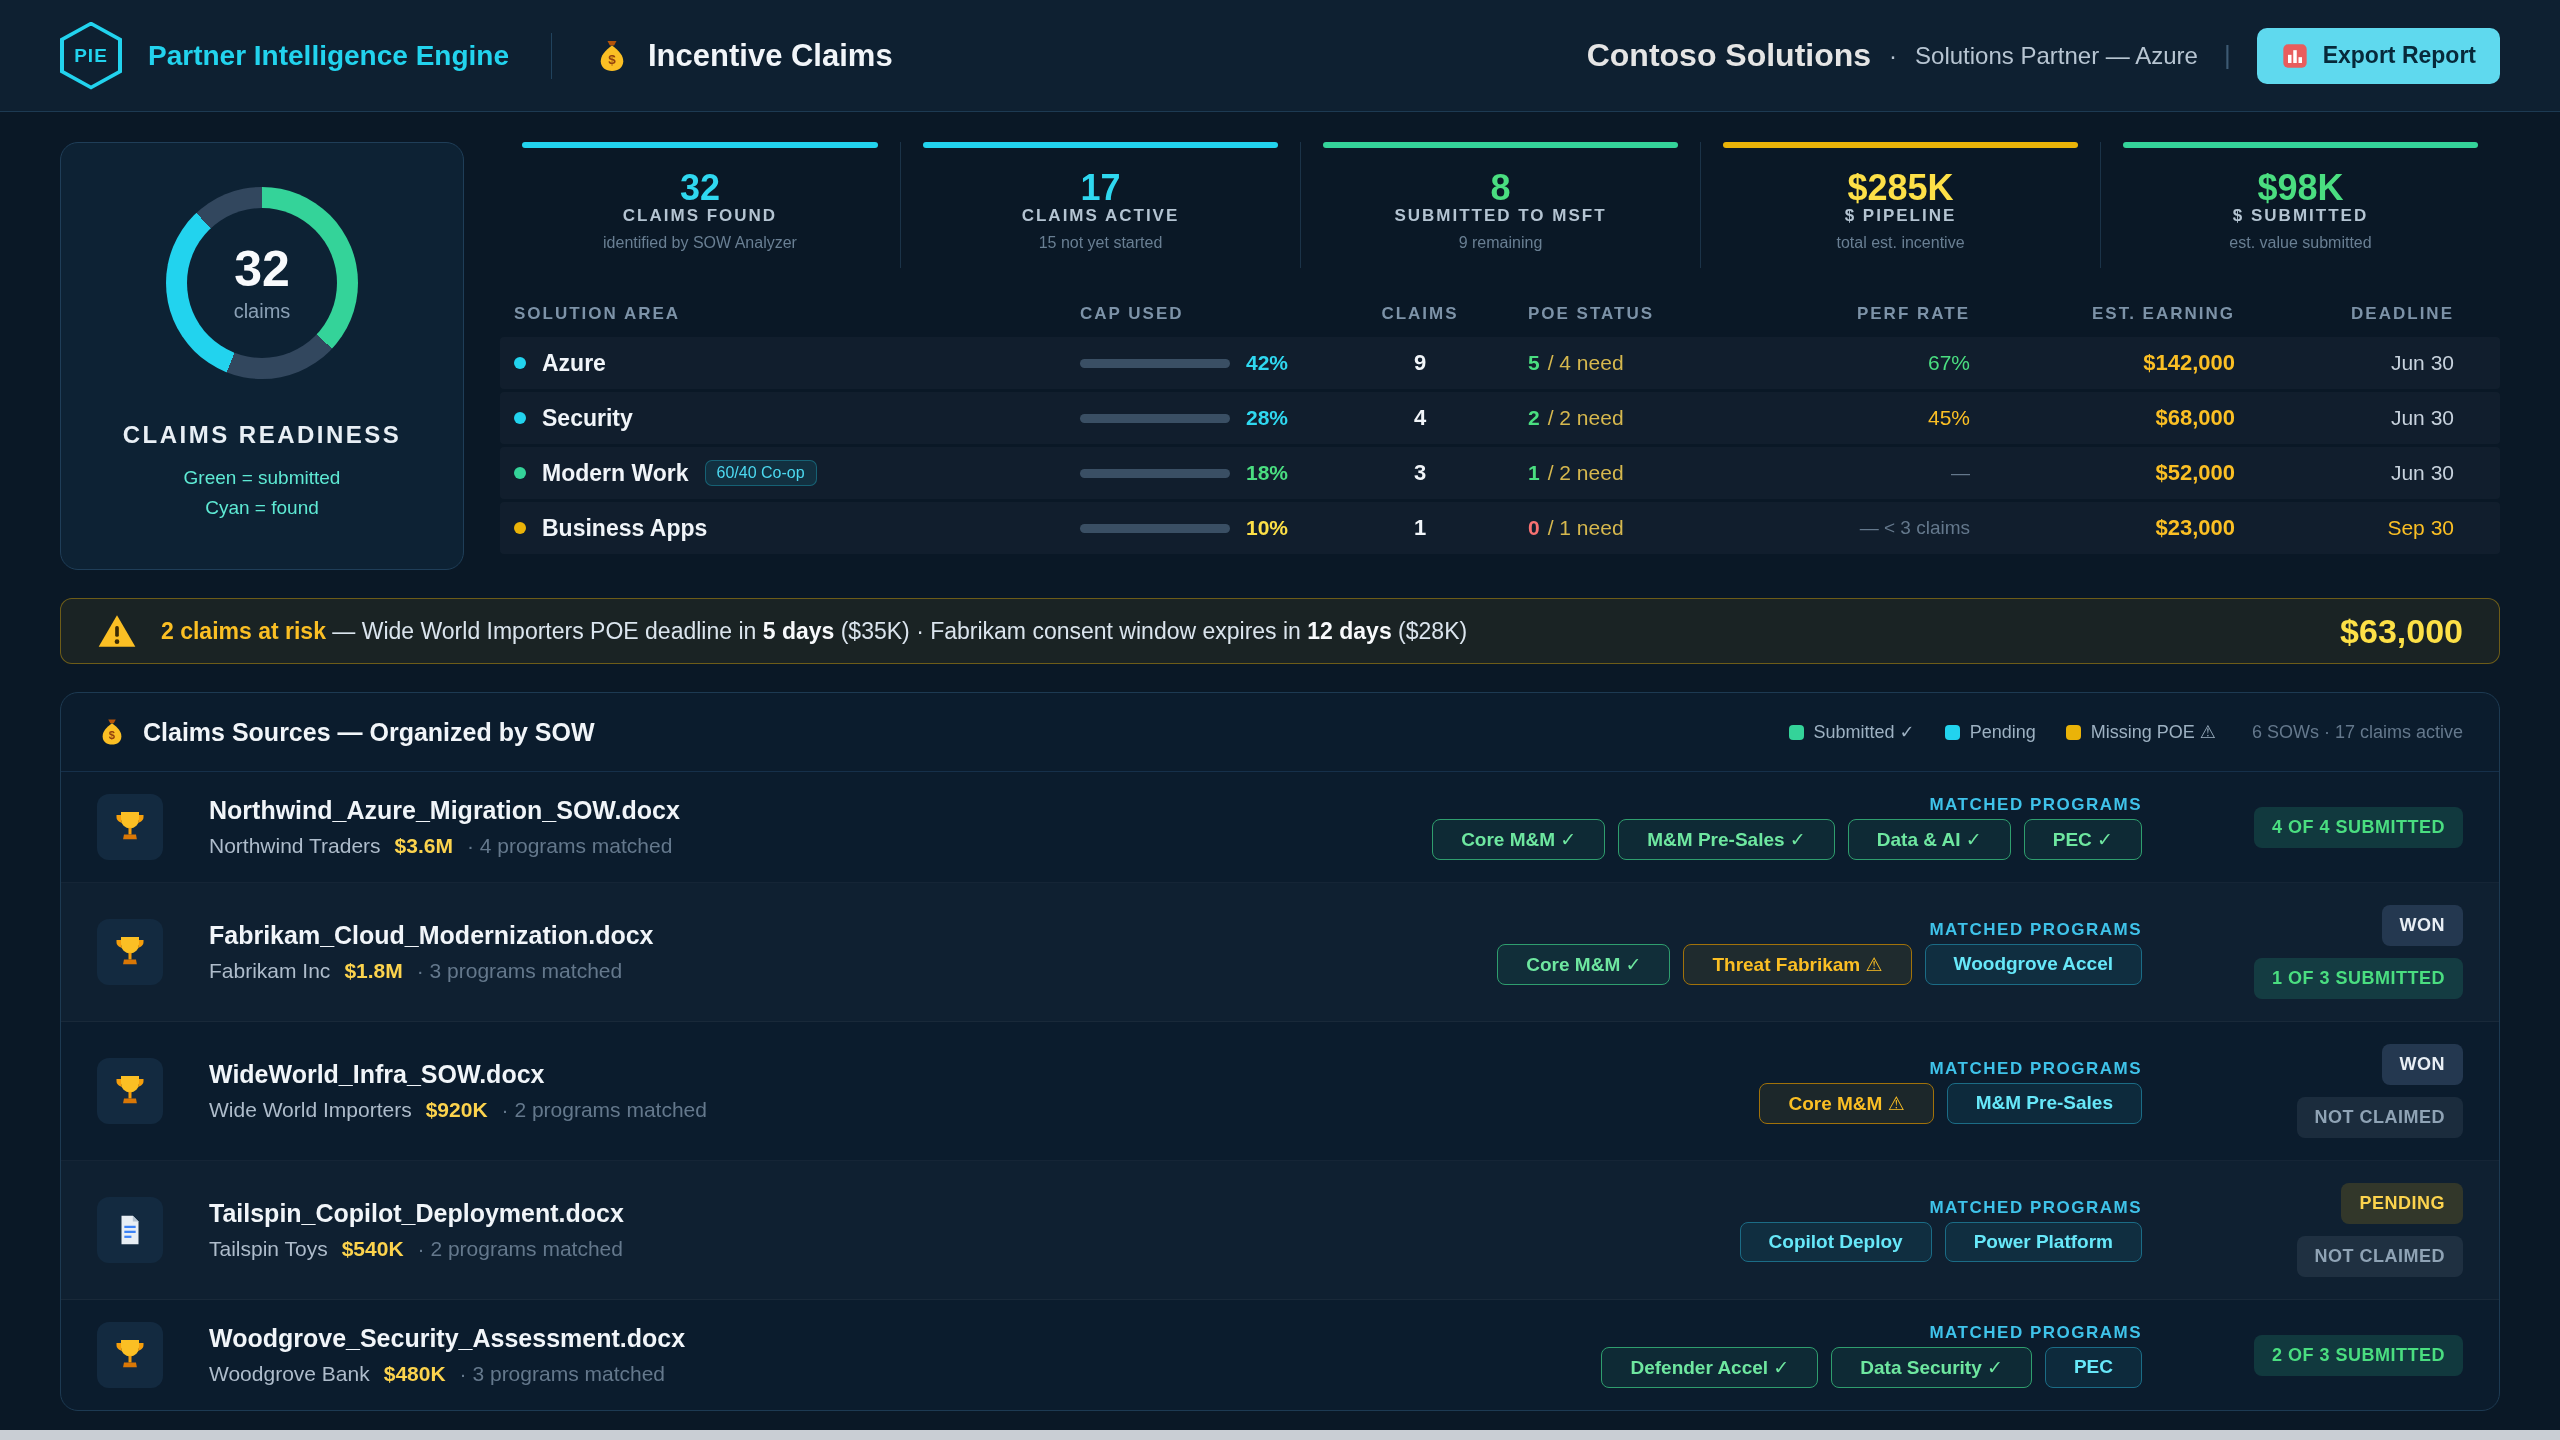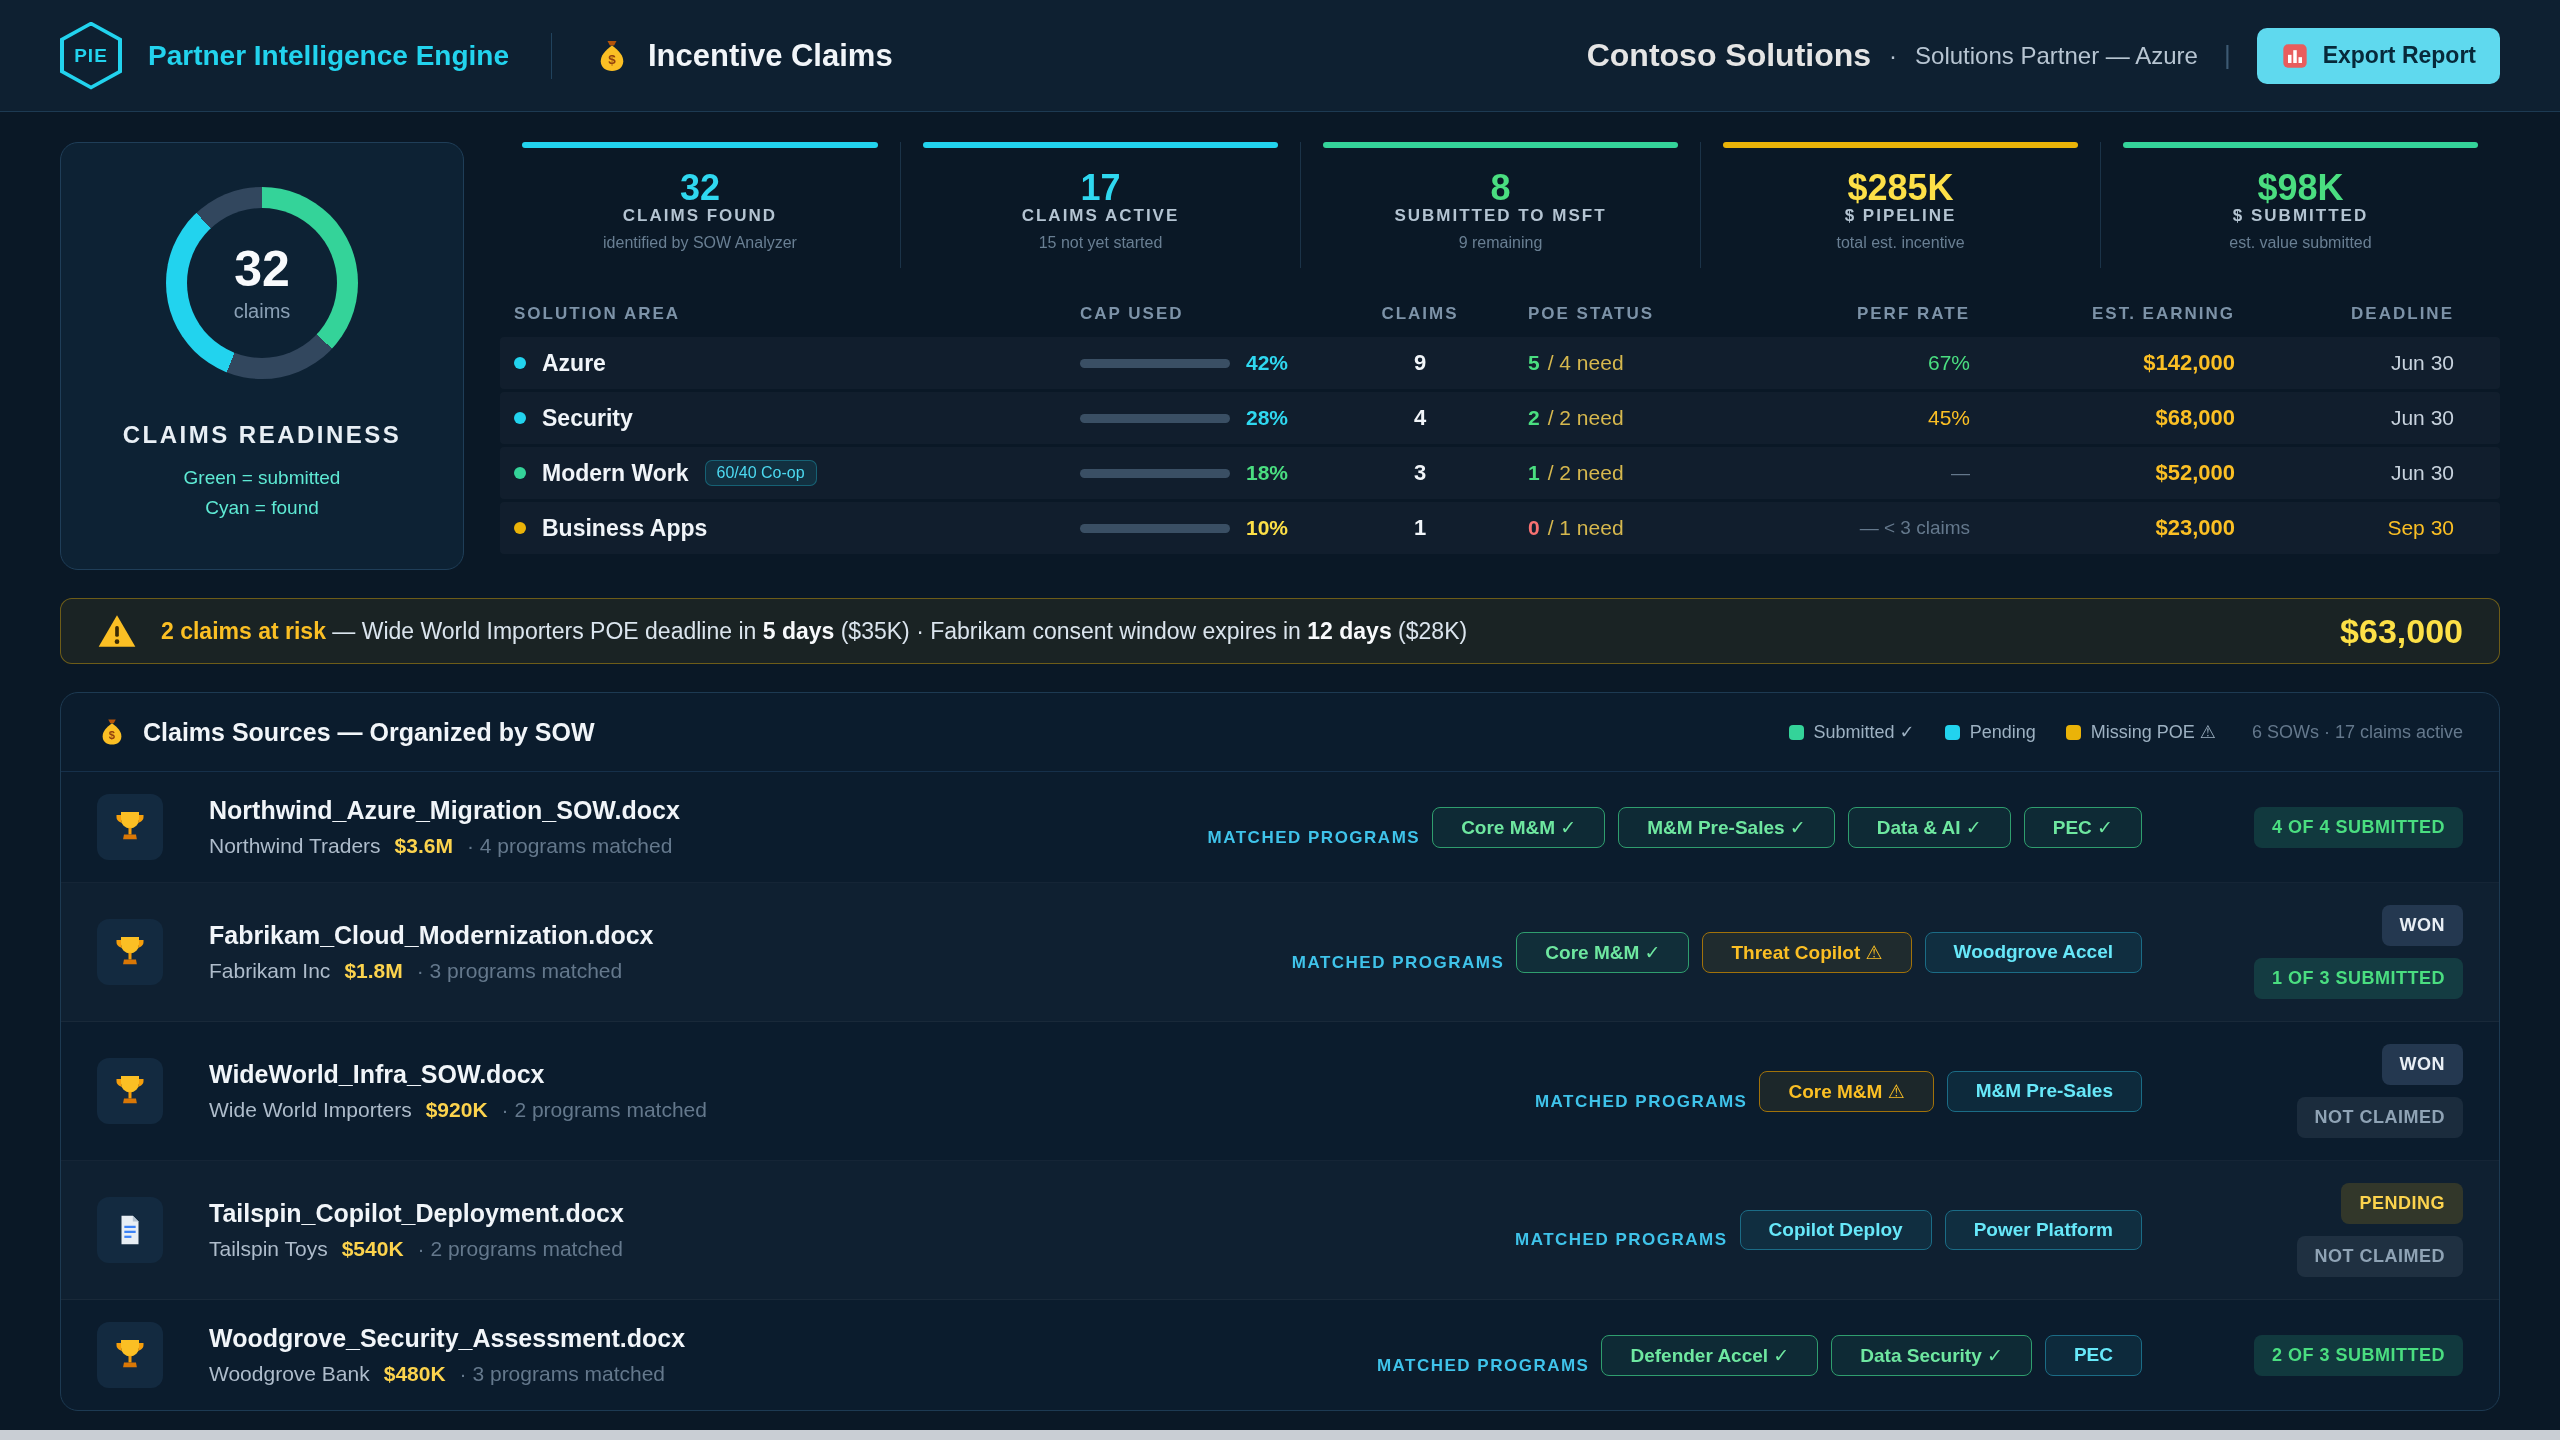--- a/index.html
+++ b/index.html
@@ -129,21 +129,21 @@
     padding:22px 36px; border-bottom:1px solid rgba(255,255,255,0.045);
   }
   .sow-row:nth-child(odd) { background:rgba(255,255,255,0.018); }
   .sow-row:last-child { border-bottom:none; }
   .sow-icon-box { width:66px; height:66px; border-radius:12px; background:#132a40;
     display:flex; align-items:center; justify-content:center; }
   .sow-title { font-size:25px; font-weight:bold; color:#f1f5f9; }
   .sow-sub { margin-top:9px; font-size:21px; color:#aebccb; display:flex; gap:14px; align-items:baseline; }
   .sow-value { color:#fcd34d; font-weight:bold; }
   .sow-meta { color:#64788c; }
-  .programs { display:flex; align-items:flex-end; gap:12px; }
+  .programs { display:flex; flex-direction:column; align-items:flex-end; gap:4px; }
   .mp-label { font-size:17px; font-weight:bold; letter-spacing:1.5px; color:#3fc3ea; }
   .mp-badges { display:flex; gap:13px; }
   .badge { font-size:19px; font-weight:bold; padding:8px 28px; border-radius:8px; white-space:nowrap; }
   .badge.green { color:#6ee7a0; border:1px solid #2f9e6e; background:rgba(52,211,153,0.08); }
   .badge.yellow { color:#fbbf24; border:1px solid #a1720a; background:rgba(234,179,8,0.08); }
   .badge.cyan { color:#67e8f9; border:1px solid #1b6c86; background:rgba(34,211,238,0.08); }
   .statuses { display:flex; flex-direction:column; align-items:flex-end; gap:12px; }
   .status { font-size:18px; font-weight:bold; letter-spacing:0.5px; padding:10px 18px; border-radius:8px; white-space:nowrap; }
   .status.submitted { background:rgba(52,211,153,0.16); color:#4ade80; }
   .status.won { background:#243850; color:#e8eef4; }
@@ -406,21 +406,21 @@
           <div class="sow-sub">
             <span>Fabrikam Inc</span>
             <span class="sow-value">$1.8M</span>
             <span class="sow-meta">· 3 programs matched</span>
           </div>
         </div>
         <div class="programs">
           <div class="mp-label">MATCHED PROGRAMS</div>
           <div class="mp-badges">
             <span class="badge green">Core M&amp;M ✓</span>
-            <span class="badge yellow">Threat Copilot ⚠</span>
+            <span class="badge yellow">Threat Fabrikam ⚠</span>
             <span class="badge cyan">Woodgrove Accel</span>
           </div>
         </div>
         <div class="statuses">
           <span class="status won">WON</span>
           <span class="status submitted">1 OF 3 SUBMITTED</span>
         </div>
       </div>
 
       <div class="sow-row">

